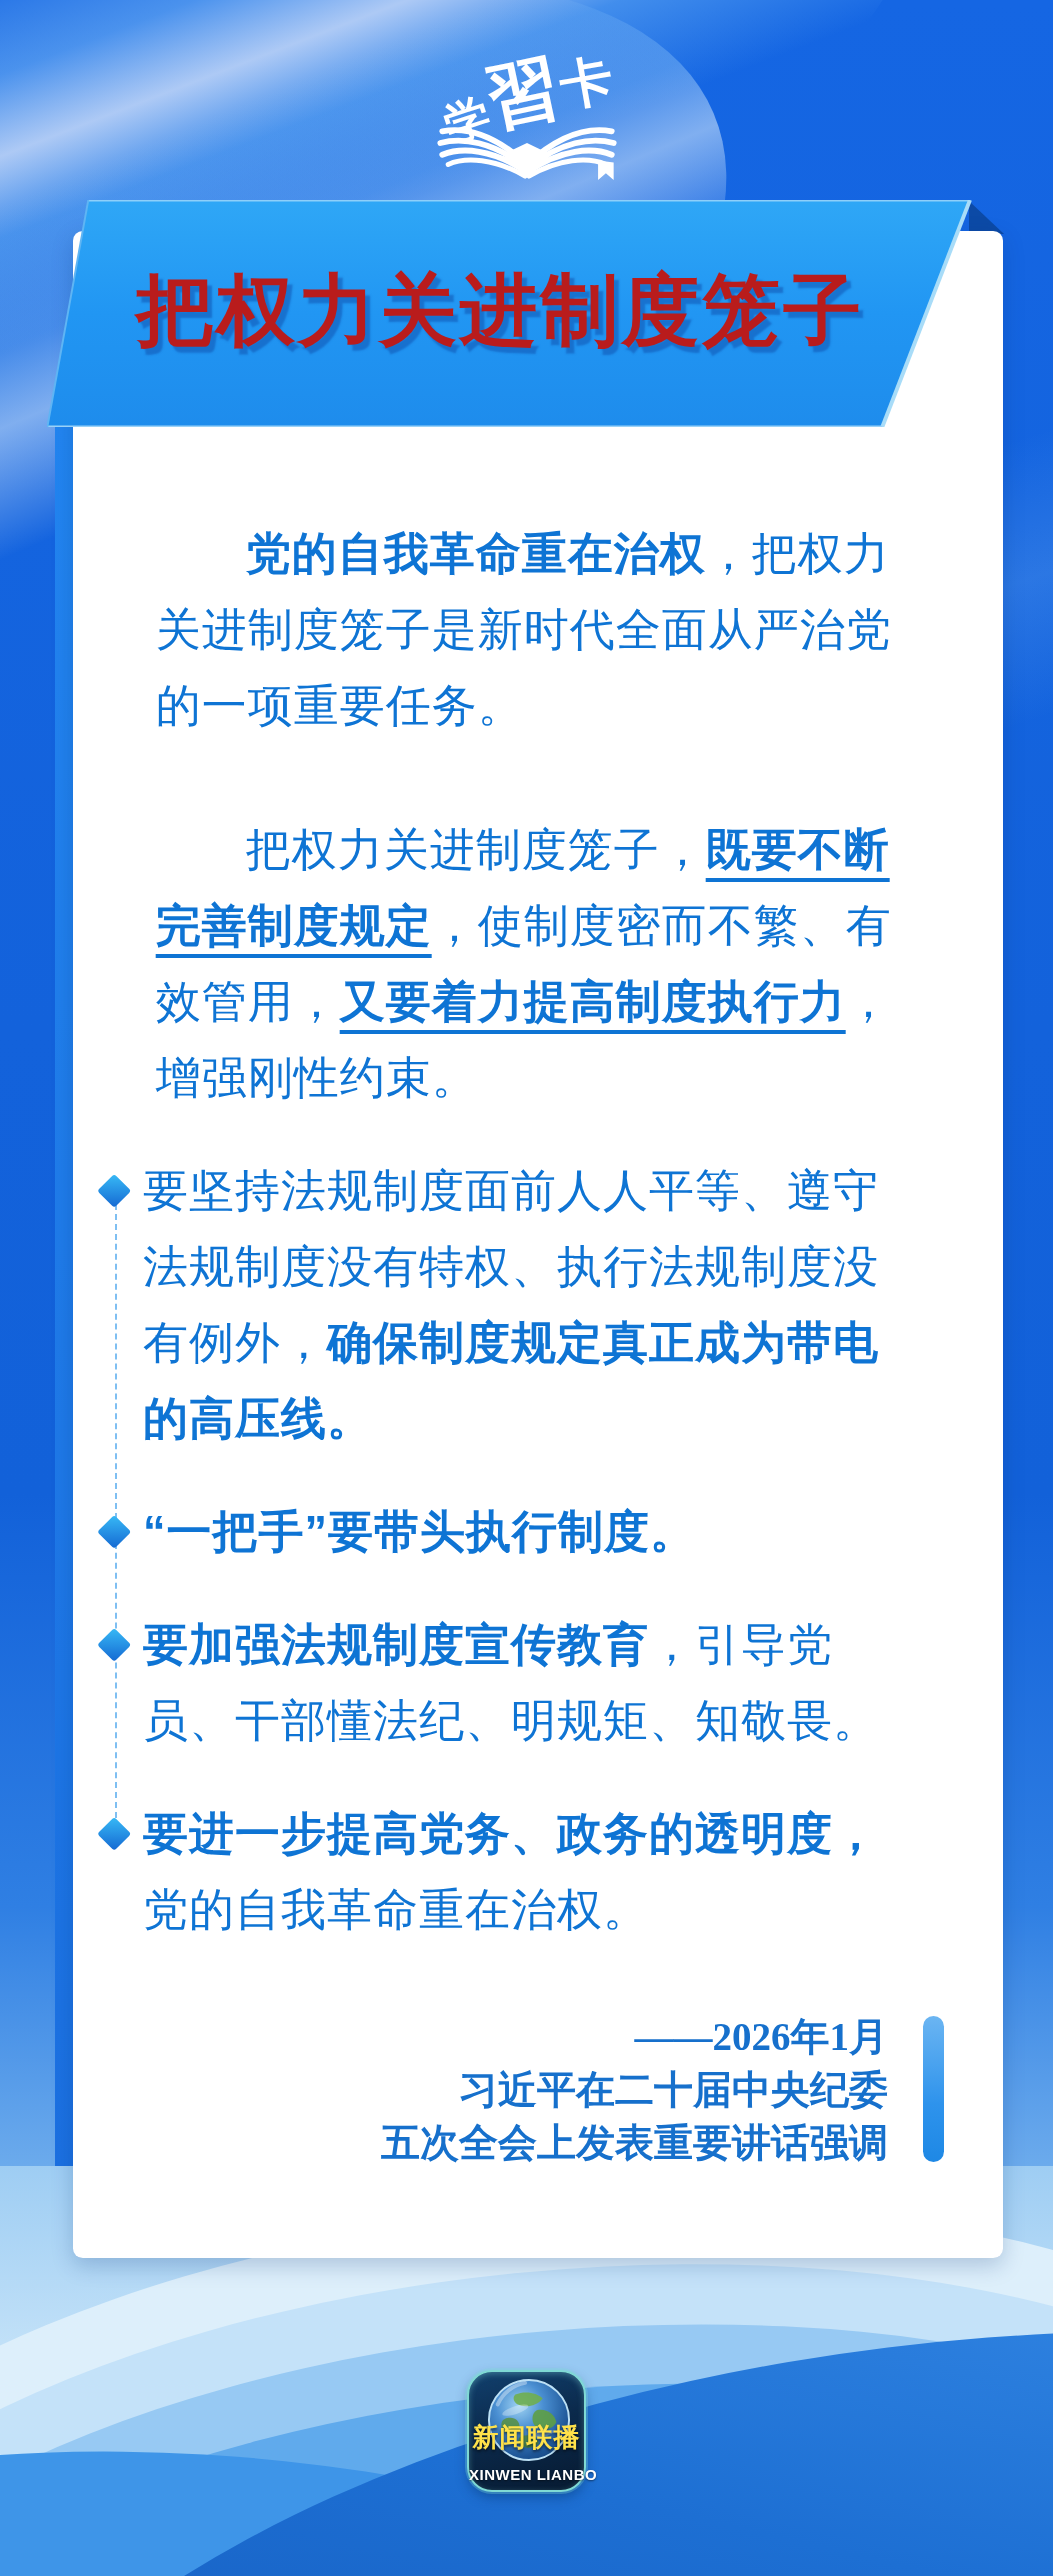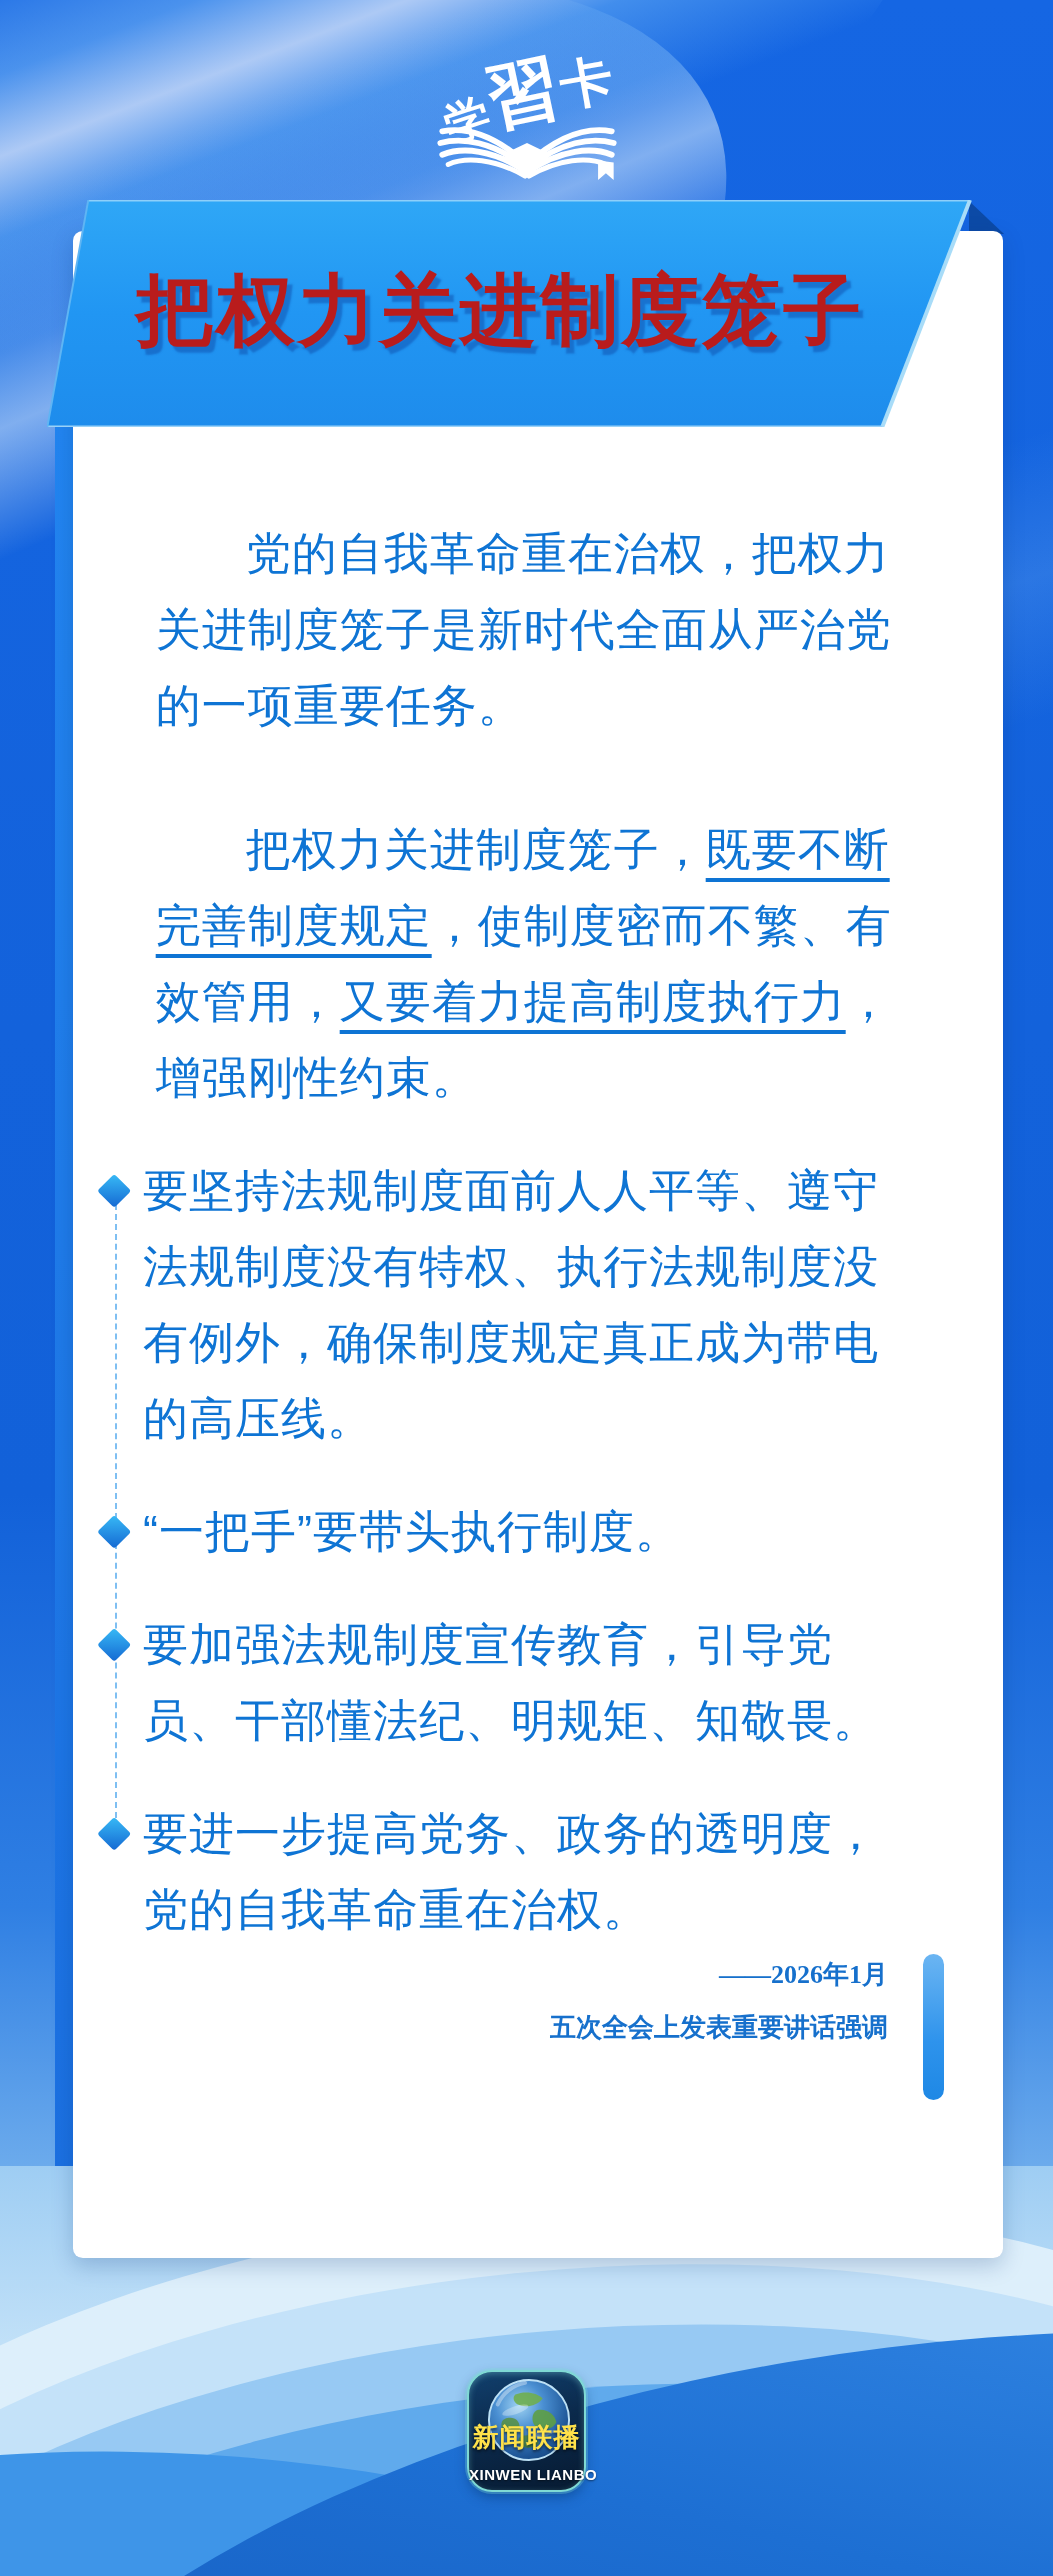--- a/index.html
+++ b/index.html
@@ -57,39 +57,39 @@
     position:absolute;left:29px;right:59px;top:50%;transform:translateY(-52%);
     text-align:center;color:#b91c1c;font-size:78px;font-weight:900;letter-spacing:2.9px;
     text-shadow:4.9px 5.9px 2px rgba(16,84,176,.55);white-space:nowrap;
   }
   
   .para{
     color:var(--body-blue);font-size:45px;line-height:76px;text-indent:2em;
     margin-left:12.7px;margin-top:68px;letter-spacing:1px;
   }
   .para:first-child{margin-top:0;}
-  .seg-b{font-weight:400;}
+  .seg-b{font-weight:700;}
   .seg-u{text-decoration:underline;text-decoration-thickness:3.9px;text-underline-offset:12.7px;}
   
   .bullets{list-style:none;margin-top:33px;position:relative;}
   .bullets .connector{
     position:absolute;left:-28px;top:51px;height:calc(100% - 181px);
     border-left:2.9px dashed #7FBFF2;z-index:0;
   }
   .bullets li{position:relative;color:var(--body-blue);font-size:45px;line-height:76px;letter-spacing:1px;margin-top:37px;z-index:1;}
   .bullets li:first-child{margin-top:0;}
   .bullets .diamond{
     position:absolute;left:-41px;top:26px;width:24.4px;height:24.4px;transform:rotate(45deg);
     background:linear-gradient(135deg,#38BAF6 0%,#1468D2 100%);border-radius:2.9px;
   }
   
   .attribution{
-    position:relative;text-align:right;padding-right:29px;
+    position:relative;margin-top:62px;text-align:right;padding-right:29px;
     font-family:"Liberation Serif","DejaVu Serif",serif;font-weight:700;
-    color:var(--attr-blue);font-size:26px;line-height:53px;
+    color:var(--attr-blue);font-size:39px;line-height:53px;
   }
   .attribution .bar{
     position:absolute;right:-27px;top:5.9px;width:21.5px;height:146px;border-radius:11.7px;
     background:linear-gradient(180deg,#6BB5F2 0%,#2E93EC 60%,#1E88E5 100%);
   }
   
   .waves{position:absolute;left:0;bottom:0;width:1053px;height:410px;overflow:hidden;z-index:2;
     background:linear-gradient(180deg,#9ECDF3 0%,#C2E1F8 45%,#CFE8FA 100%);}
   .w{position:absolute;border-radius:50%;}
   .w-l1{width:1658px;height:741px;left:-293px;top:47px;transform:rotate(-6deg);background:#DDEFFB;}
@@ -158,20 +158,21 @@
     <ul class="bullets" id="bullets">
       <div class="connector"></div>
     <li><span class="diamond"></span><span>要坚持法规制度面前人人平等、遵守法规制度没有特权、执行法规制度没有例外，</span><span class="seg-b">确保制度规定真正成为带电的高压线。</span></li>
         <li><span class="diamond"></span><span class="seg-b">“一把手”要带头执行制度。</span></li>
         <li><span class="diamond"></span><span class="seg-b">要加强法规制度宣传教育</span><span>，引导党员、干部懂法纪、明规矩、知敬畏。</span></li>
         <li><span class="diamond"></span><span class="seg-b">要进一步提高党务、政务的透明度，</span><span>党的自我革命重在治权。</span></li>
       </ul>
     <div class="attribution">
       <div class="bar"></div>
       <div>——2026年1月</div>
+      <div>习近平在二十届中央纪委</div>
       <div>五次全会上发表重要讲话强调</div>
     </div>
   </div>
 </div>
 
 <div class="banner">
   <svg width="936" height="227" viewBox="0 0 960 233">
     <defs>
       <linearGradient id="bg1" x1="0" y1="0" x2="0" y2="1">
         <stop offset="0" stop-color="#2FA7F6"></stop>

